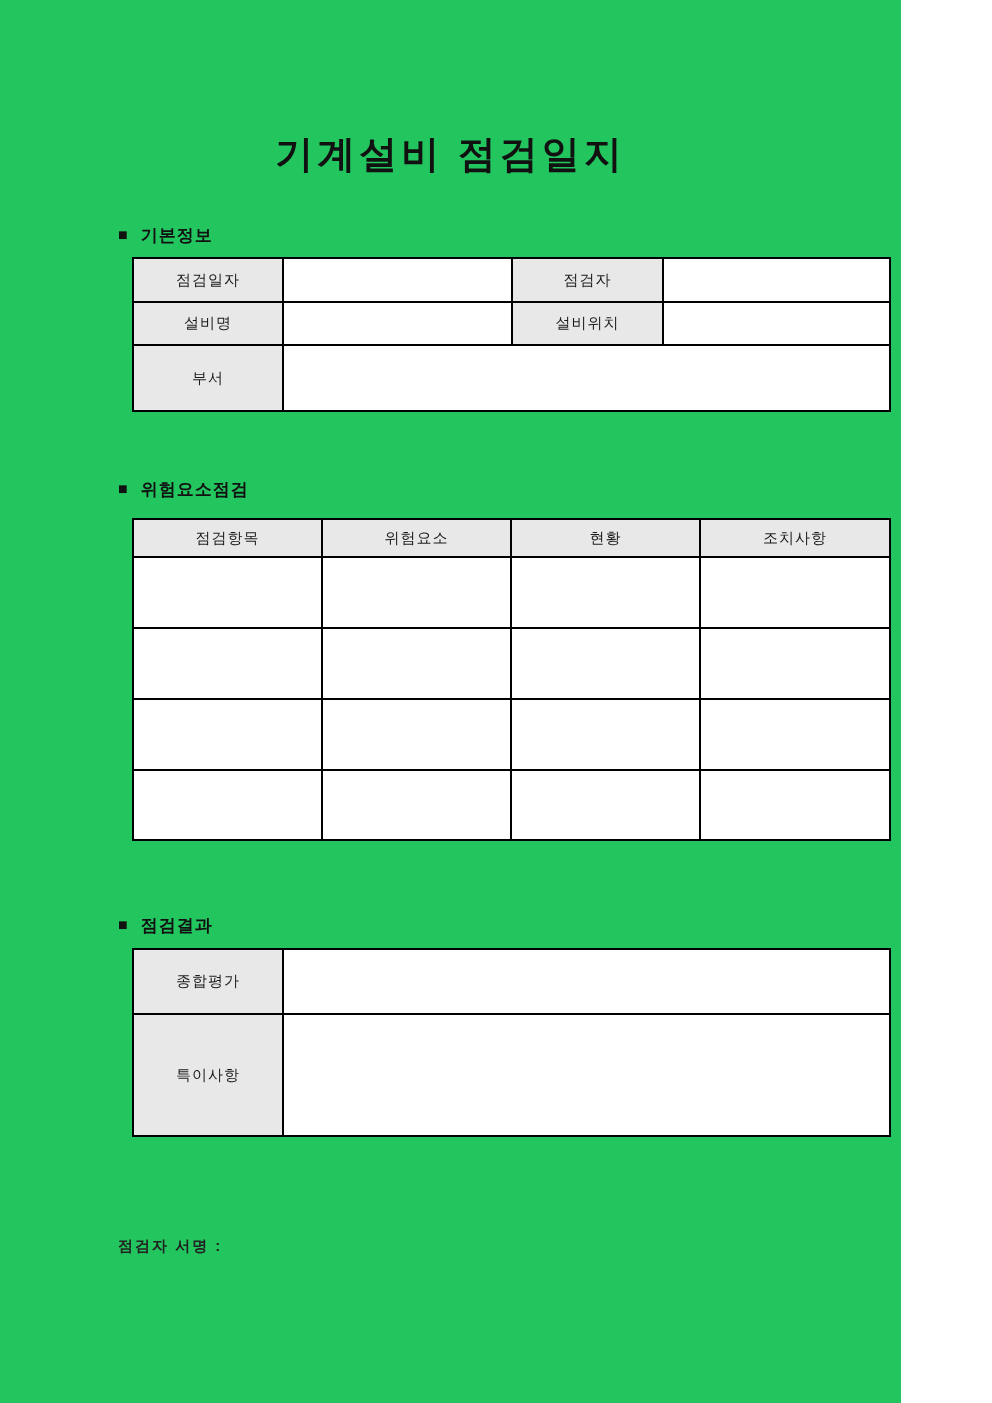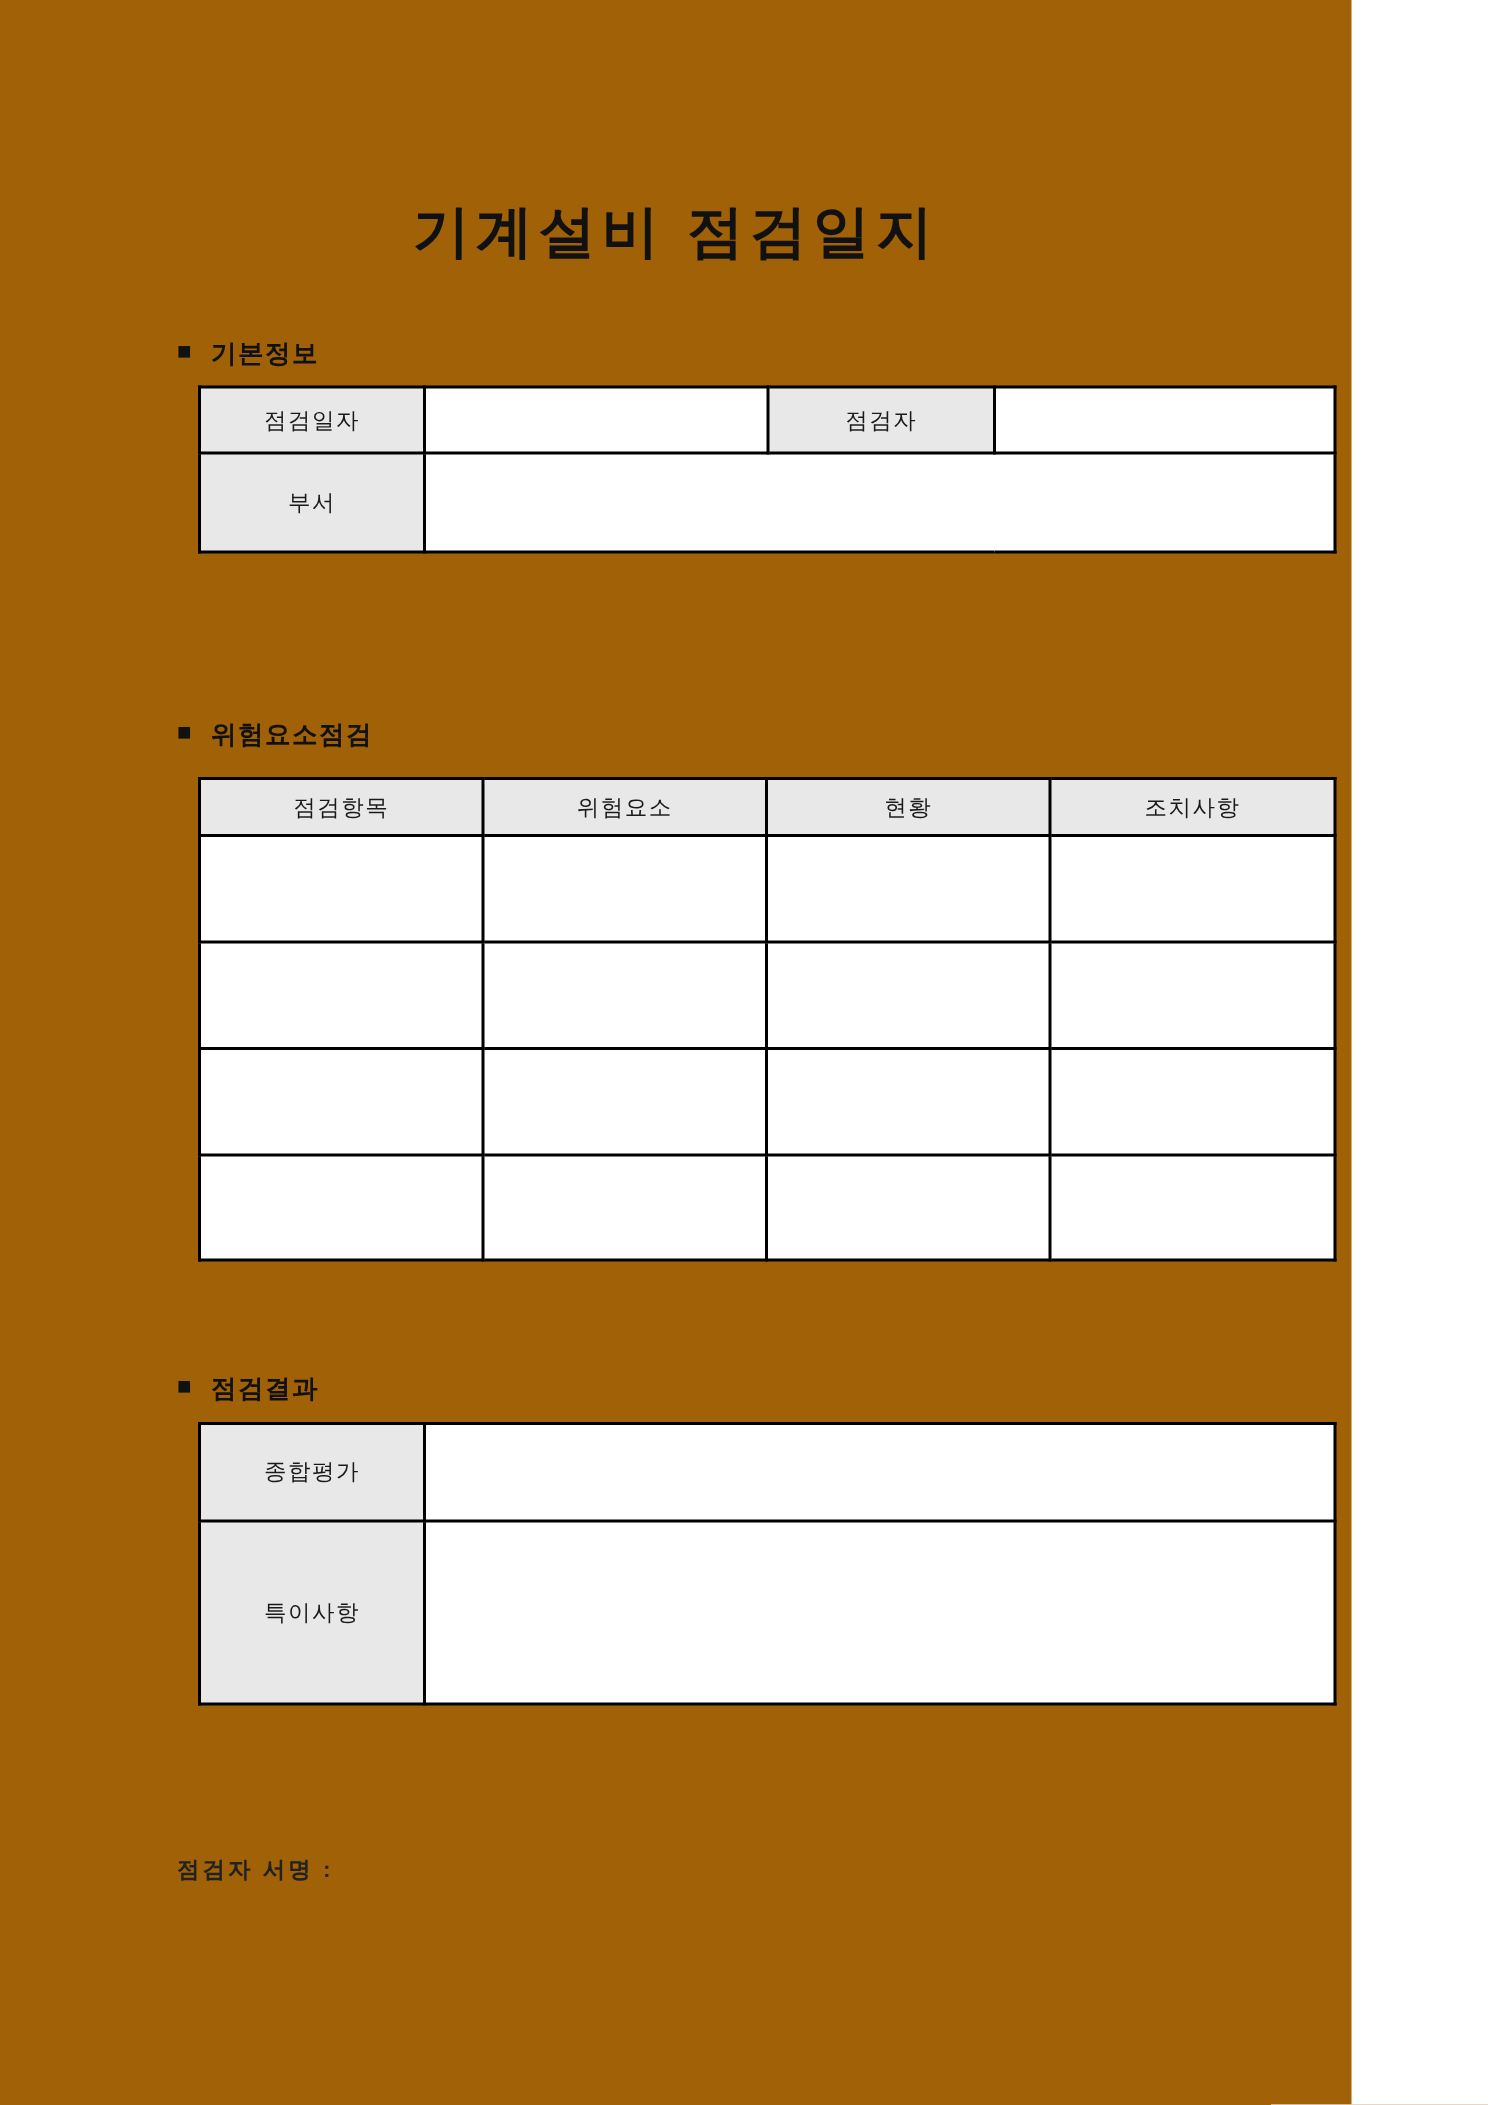--- a/index.html
+++ b/index.html
@@ -5,21 +5,21 @@
   * { box-sizing: border-box; margin: 0; padding: 0; }
   html, body { background: #ffffff; }
   body {
     font-family: "Liberation Sans", "DejaVu Sans", sans-serif;
     color: #1a1a1a;
   }
   .page {
     position: relative;
     width: 901px;
     height: 1403px;
-    background: #a16207;
+    background: #22c55e;
     overflow: hidden;
   }
   .doc-title {
     position: absolute;
     top: 129px;
     left: 0;
     width: 100%;
     text-align: center;
     font-size: 38px;
     font-weight: 700;
@@ -101,20 +101,26 @@
         <col style="width:151px">
         <col style="width:227px">
     </colgroup>
     <tbody>
       <tr style="height:44px;">
         <td class="lbl">점검일자</td>
         <td class="val"></td>
         <td class="lbl">점검자</td>
         <td class="val"></td>
       </tr>
+      <tr style="height:43px;">
+        <td class="lbl">설비명</td>
+        <td class="val"></td>
+        <td class="lbl">설비위치</td>
+        <td class="val"></td>
+      </tr>
       <tr style="height:66px;">
         <td class="lbl">부서</td>
         <td class="val" colspan="3"></td>
       </tr>
     </tbody>
   </table>
 
   <div class="section-heading heading-hazard">
     <span class="marker">■</span>
     <span>위험요소점검</span>

